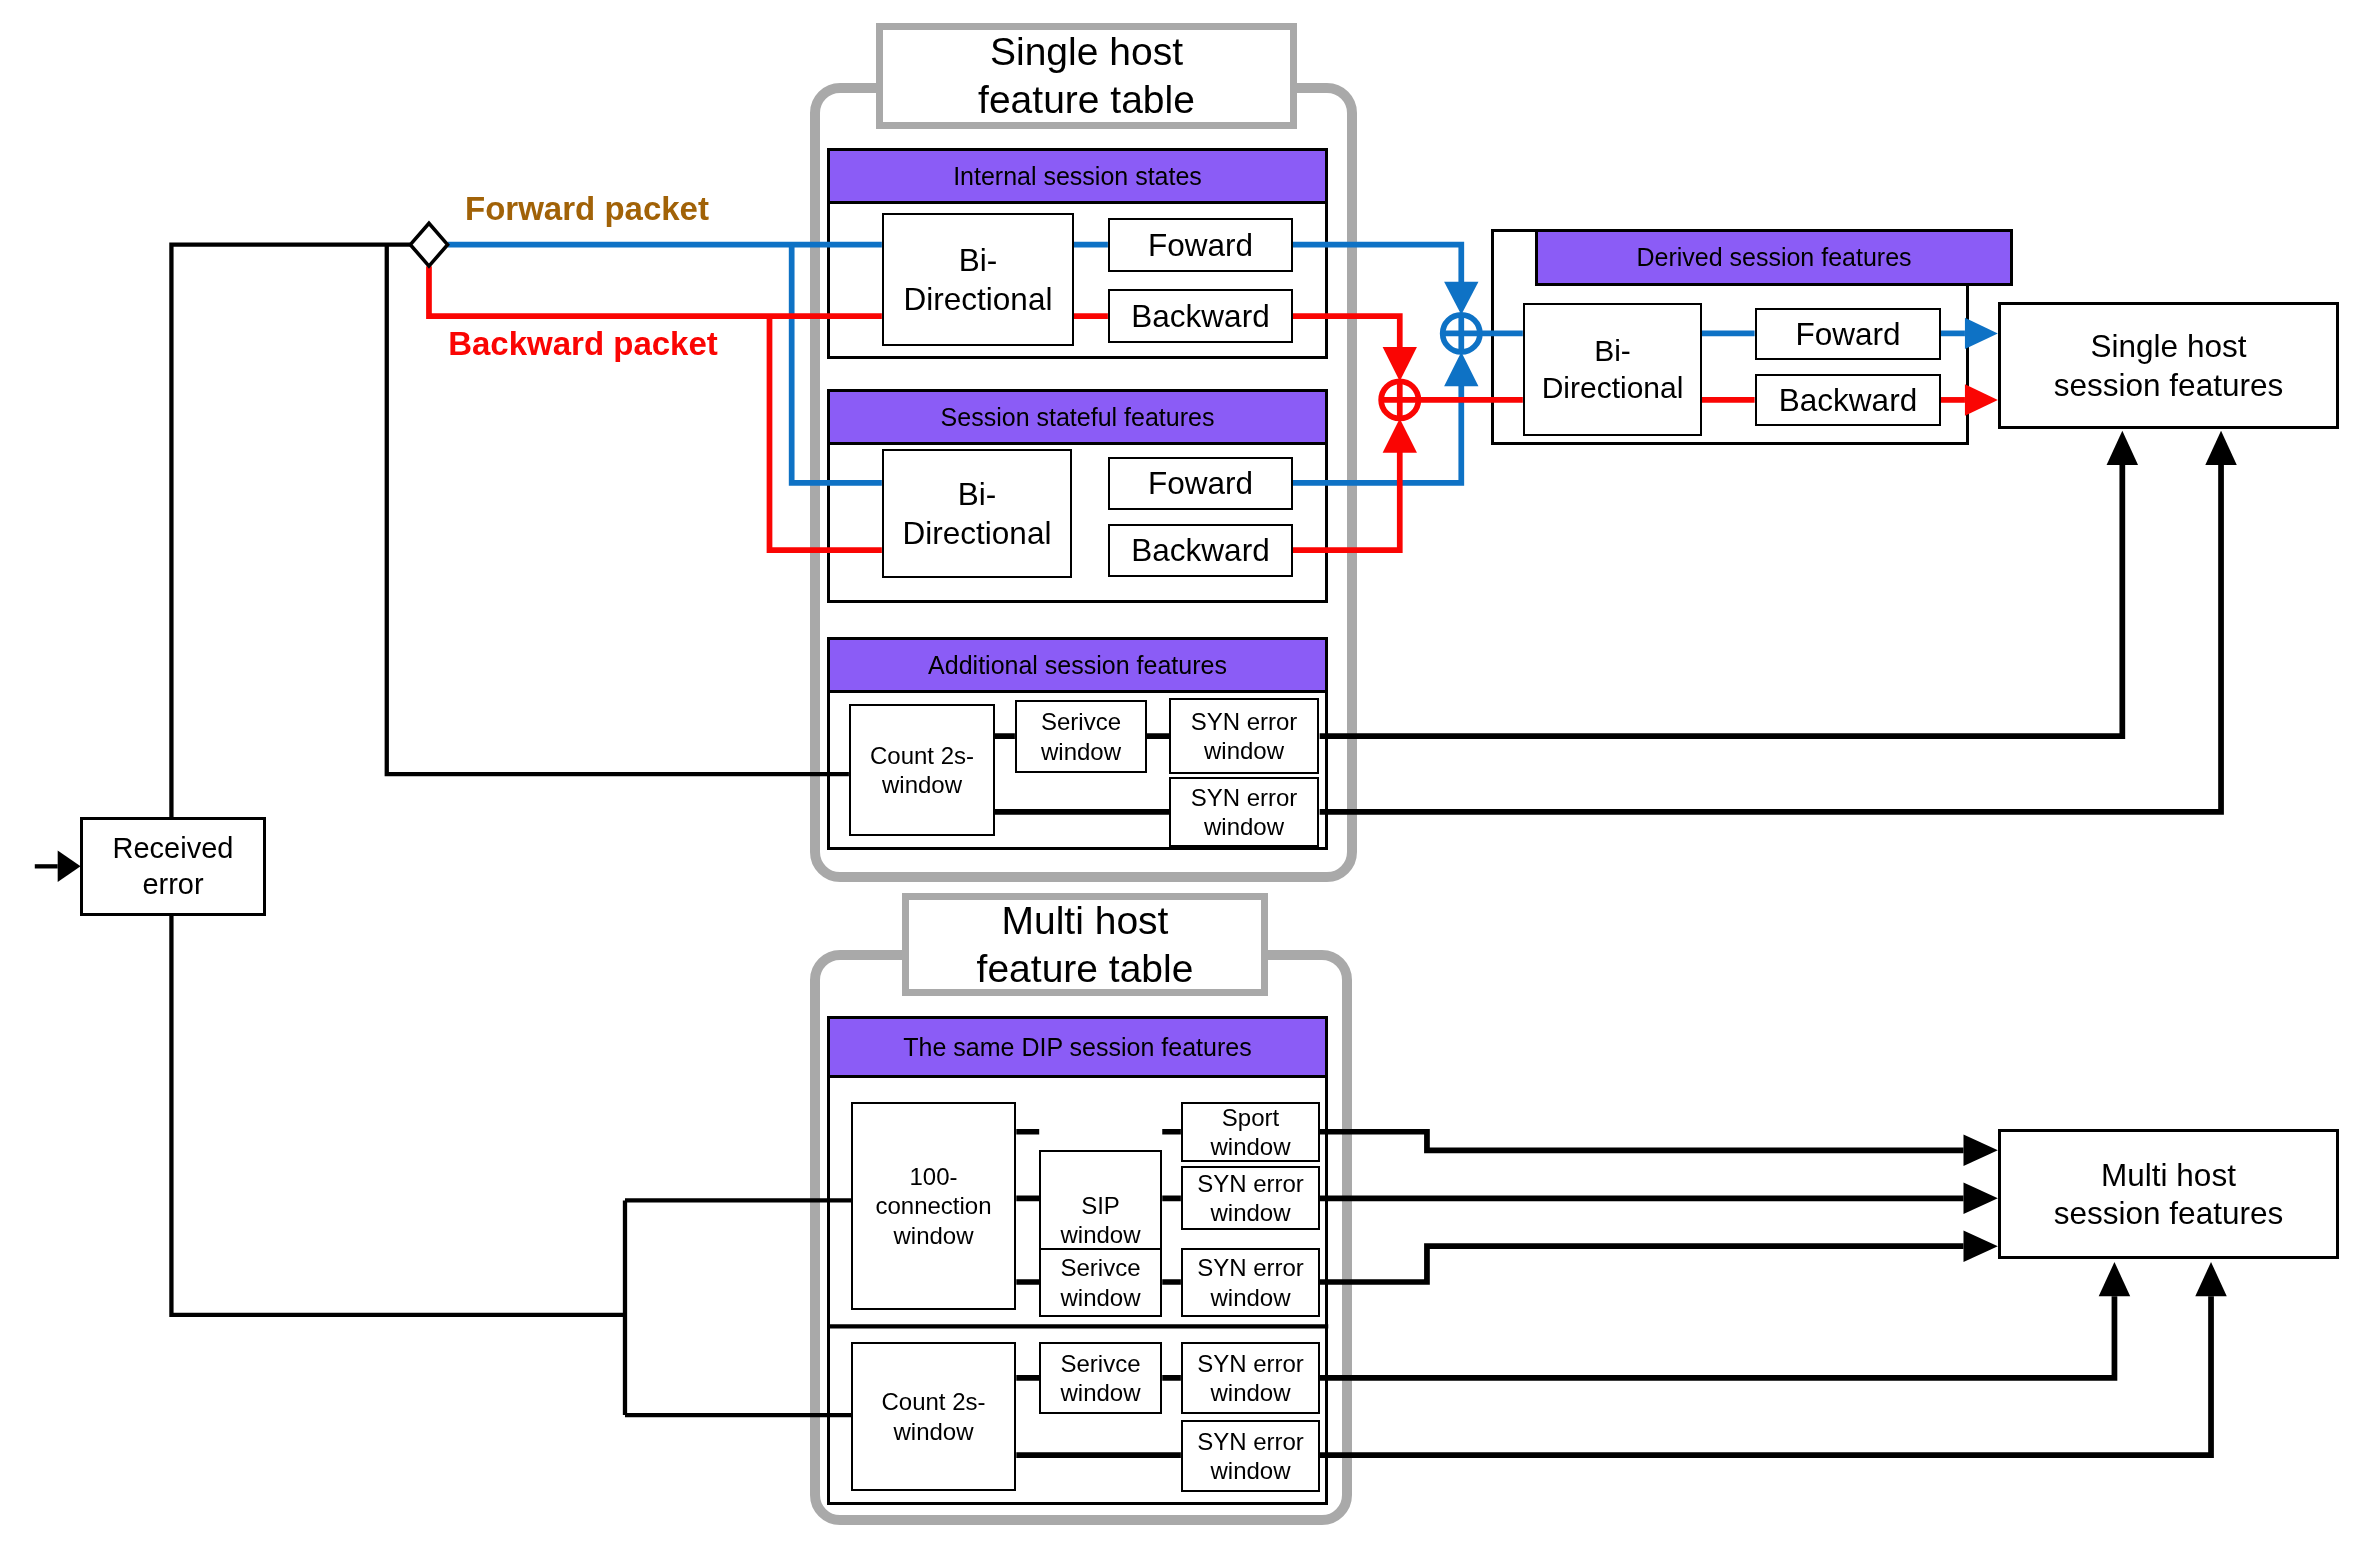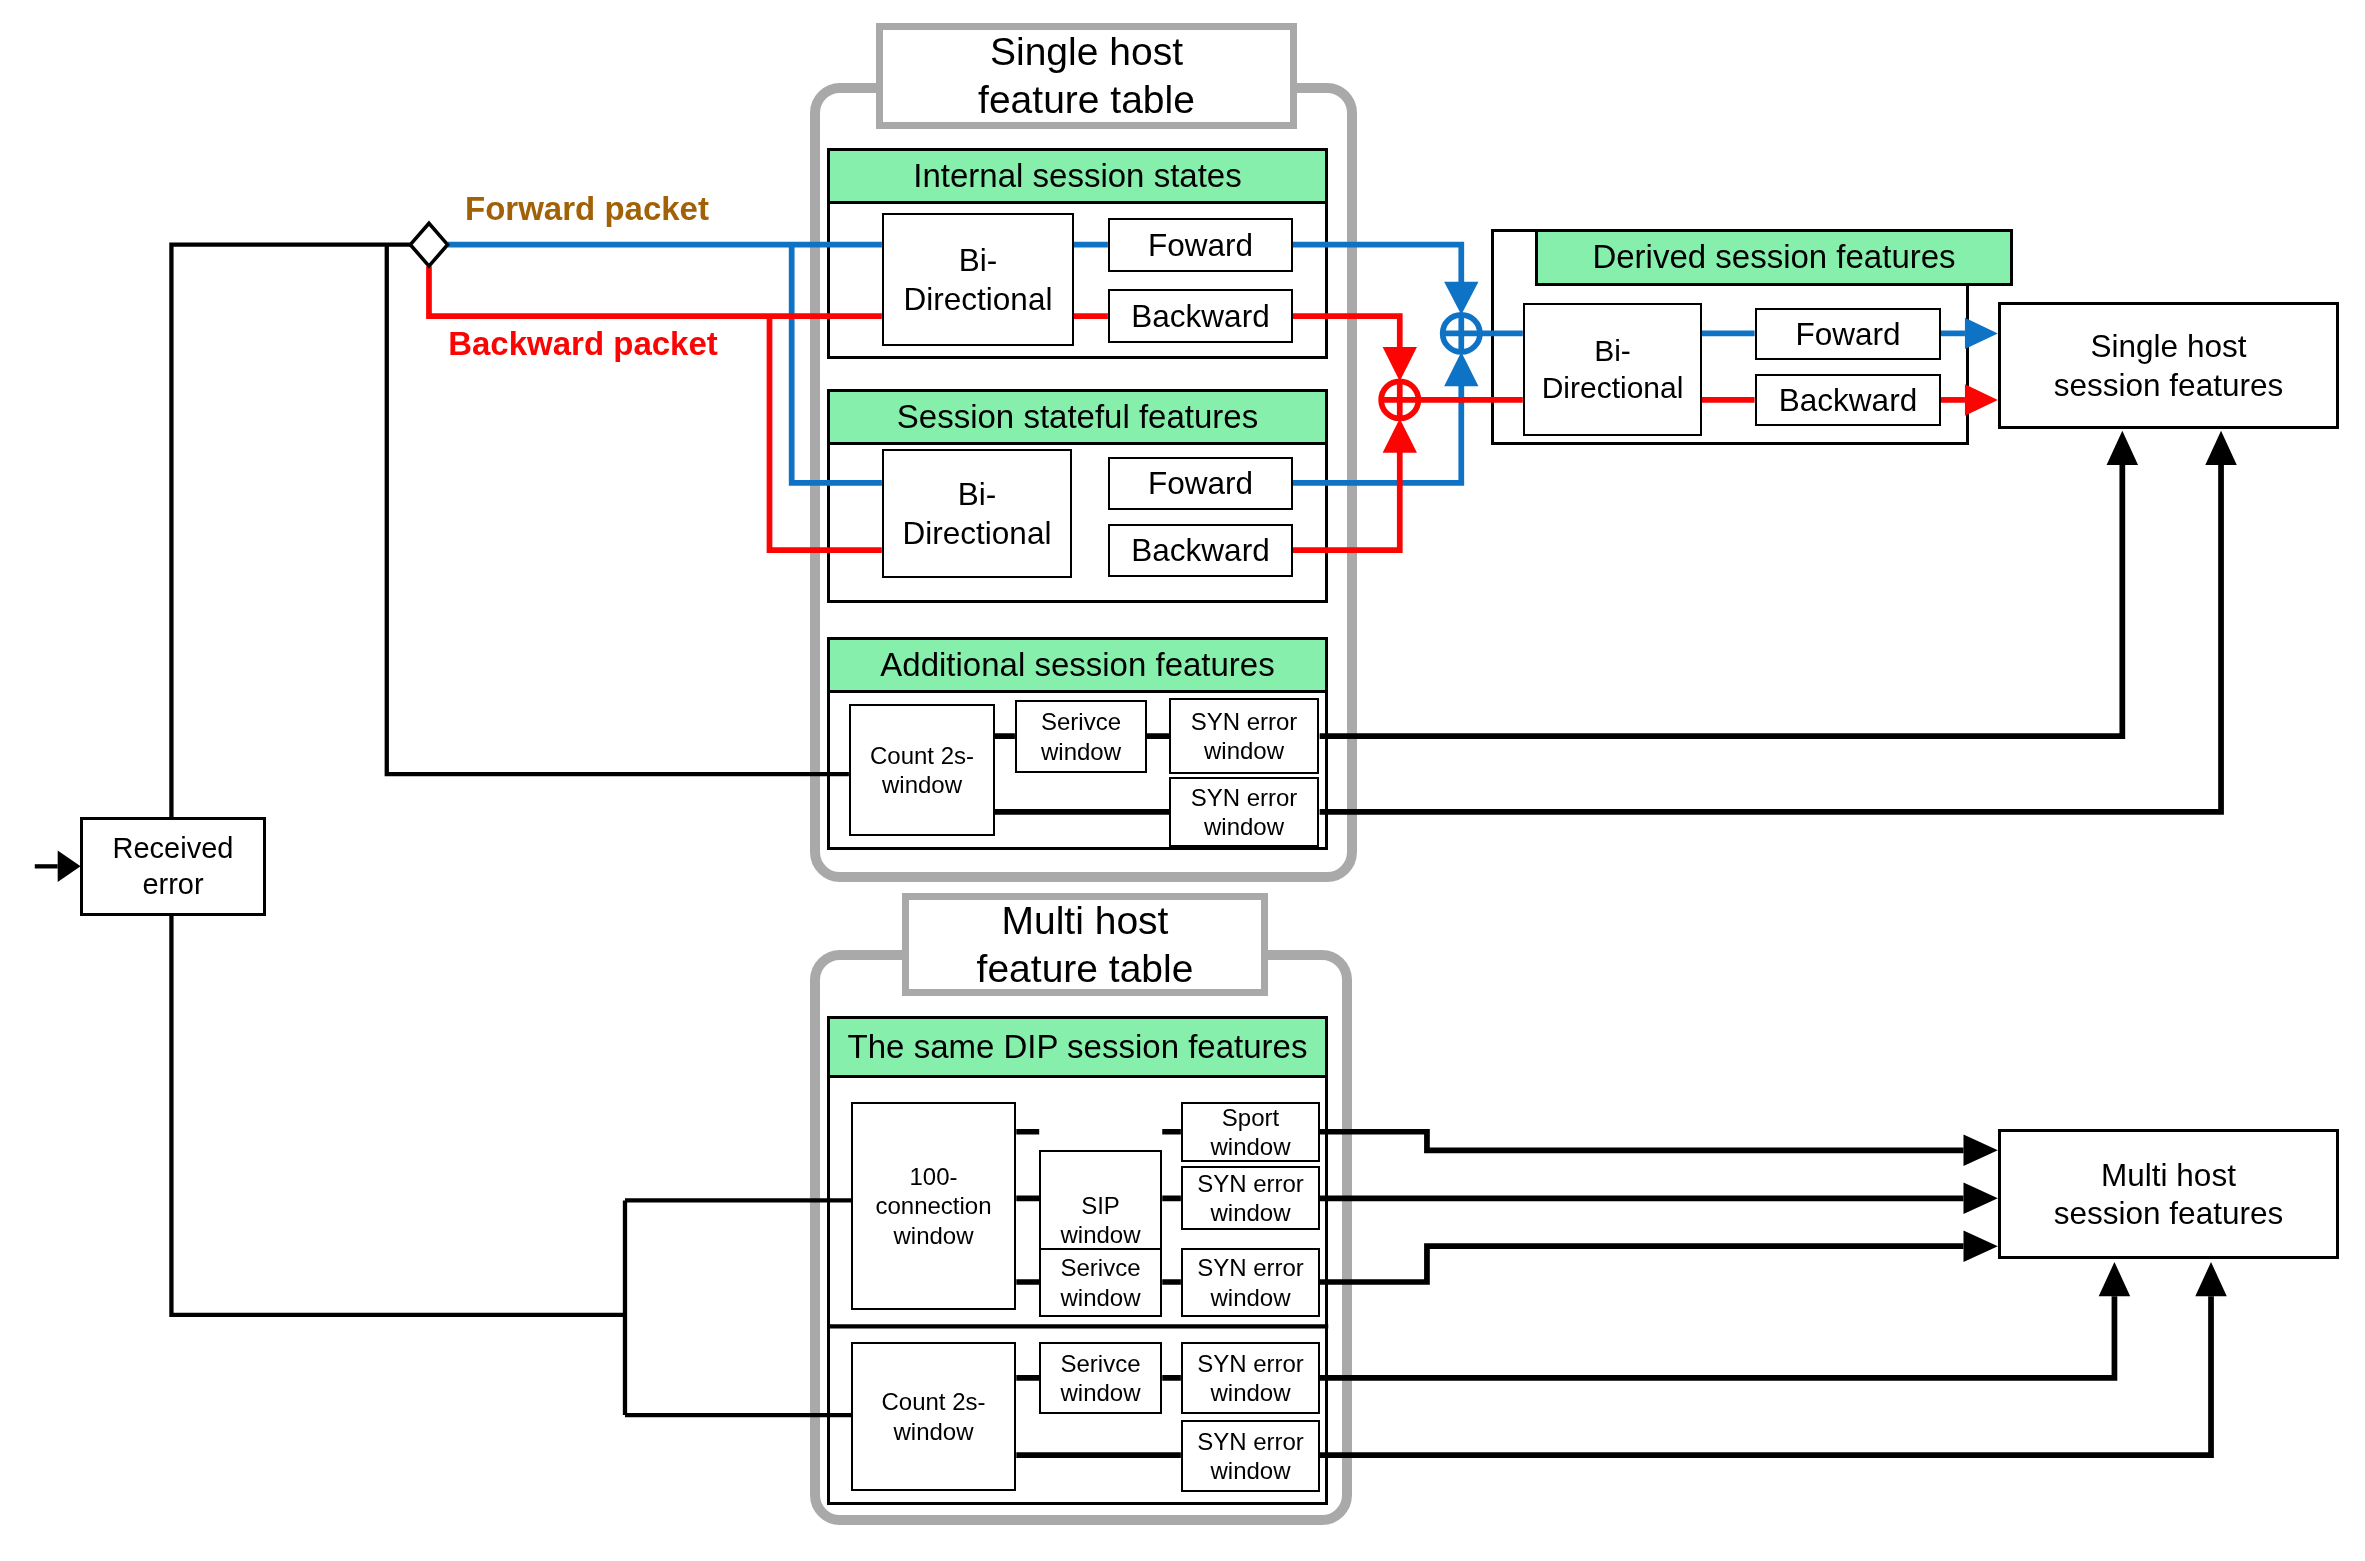--- a/index.html
+++ b/index.html
@@ -3,21 +3,21 @@
 <meta charset="utf-8">
 <style>
   html,body{margin:0;padding:0;background:#ffffff;}
   .canvas{position:relative;width:2366px;height:1561px;background:#ffffff;
           font-family:"Liberation Sans","DejaVu Sans",sans-serif;color:#000;}
   .abs{position:absolute;box-sizing:border-box;}
   .txt{display:flex;align-items:center;justify-content:center;text-align:center;
        white-space:pre-line;line-height:1.22;}
   .box{background:#ffffff;border:2.9px solid #000;}
   .section{background:transparent;border:3.6px solid #000;}
-  .header{background:#86efac;border:3.6px solid #000;font-size:33px;}
+  .header{background:#8b5cf6;border:3.6px solid #000;font-size:25px;}
   .gcontainer{background:transparent;border:10px solid #a9a9a9;border-radius:30px;}
   .title{background:#ffffff;border:7.2px solid #a9a9a9;font-size:39px;}
   .f44{font-size:31.5px;} .f42{font-size:30px;} .f40{font-size:29px;} .f34{font-size:24px;}
   .lblflow{font-size:33px;font-weight:bold;}
   svg{position:absolute;left:0;top:0;}
 </style>
 </head>
 <body>
 
 <div class="canvas">

